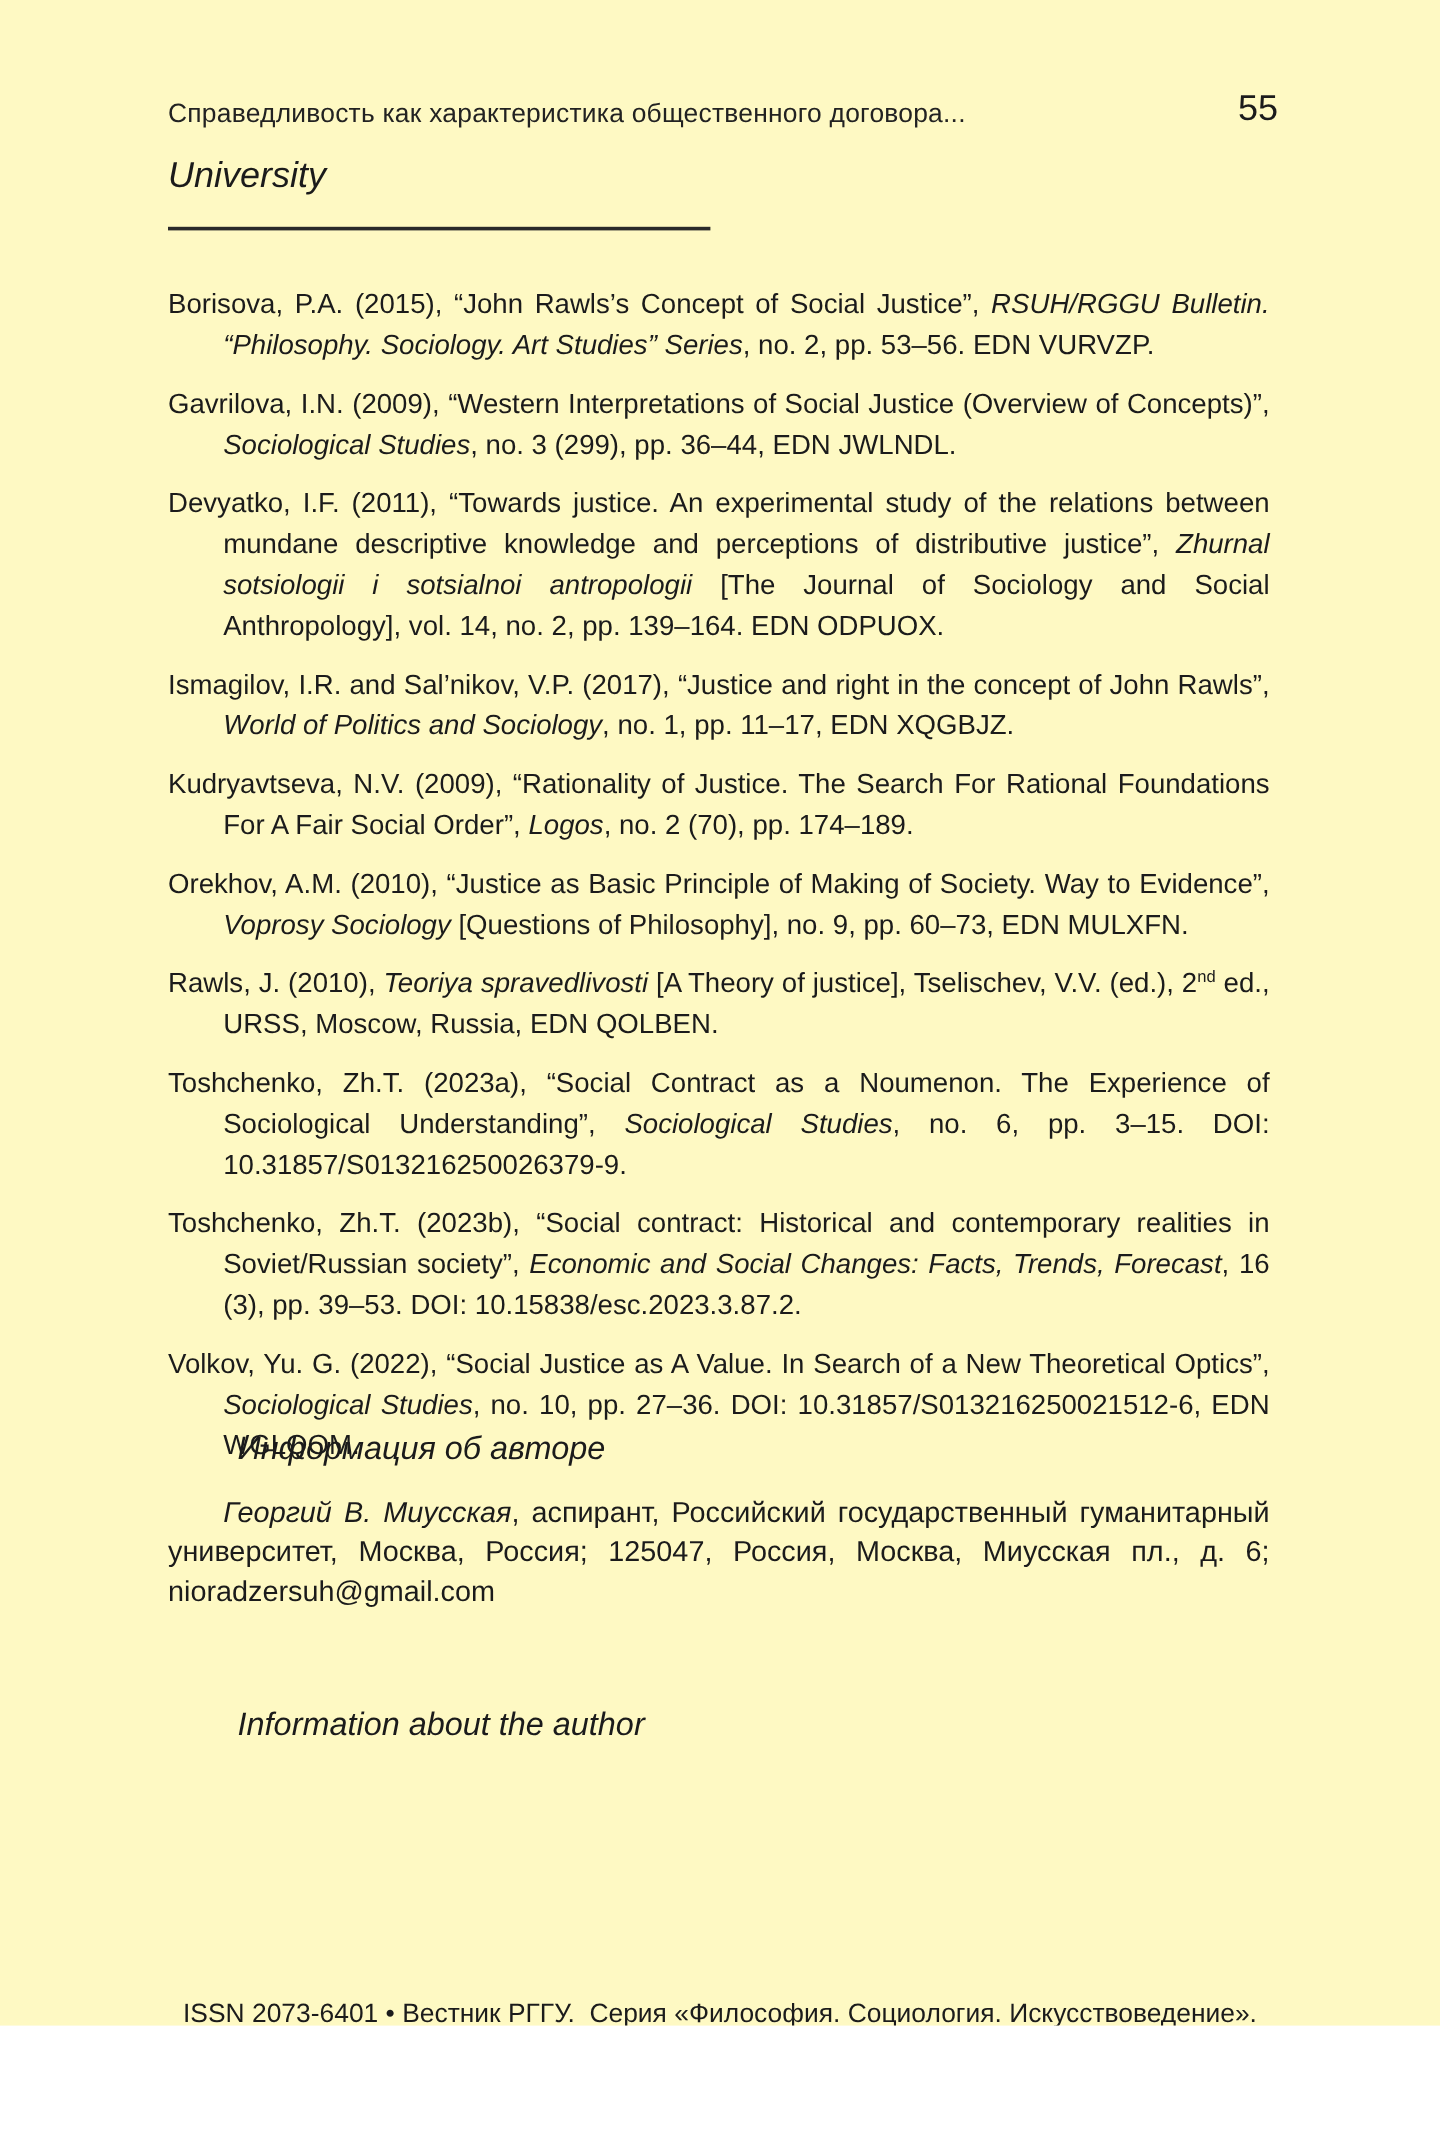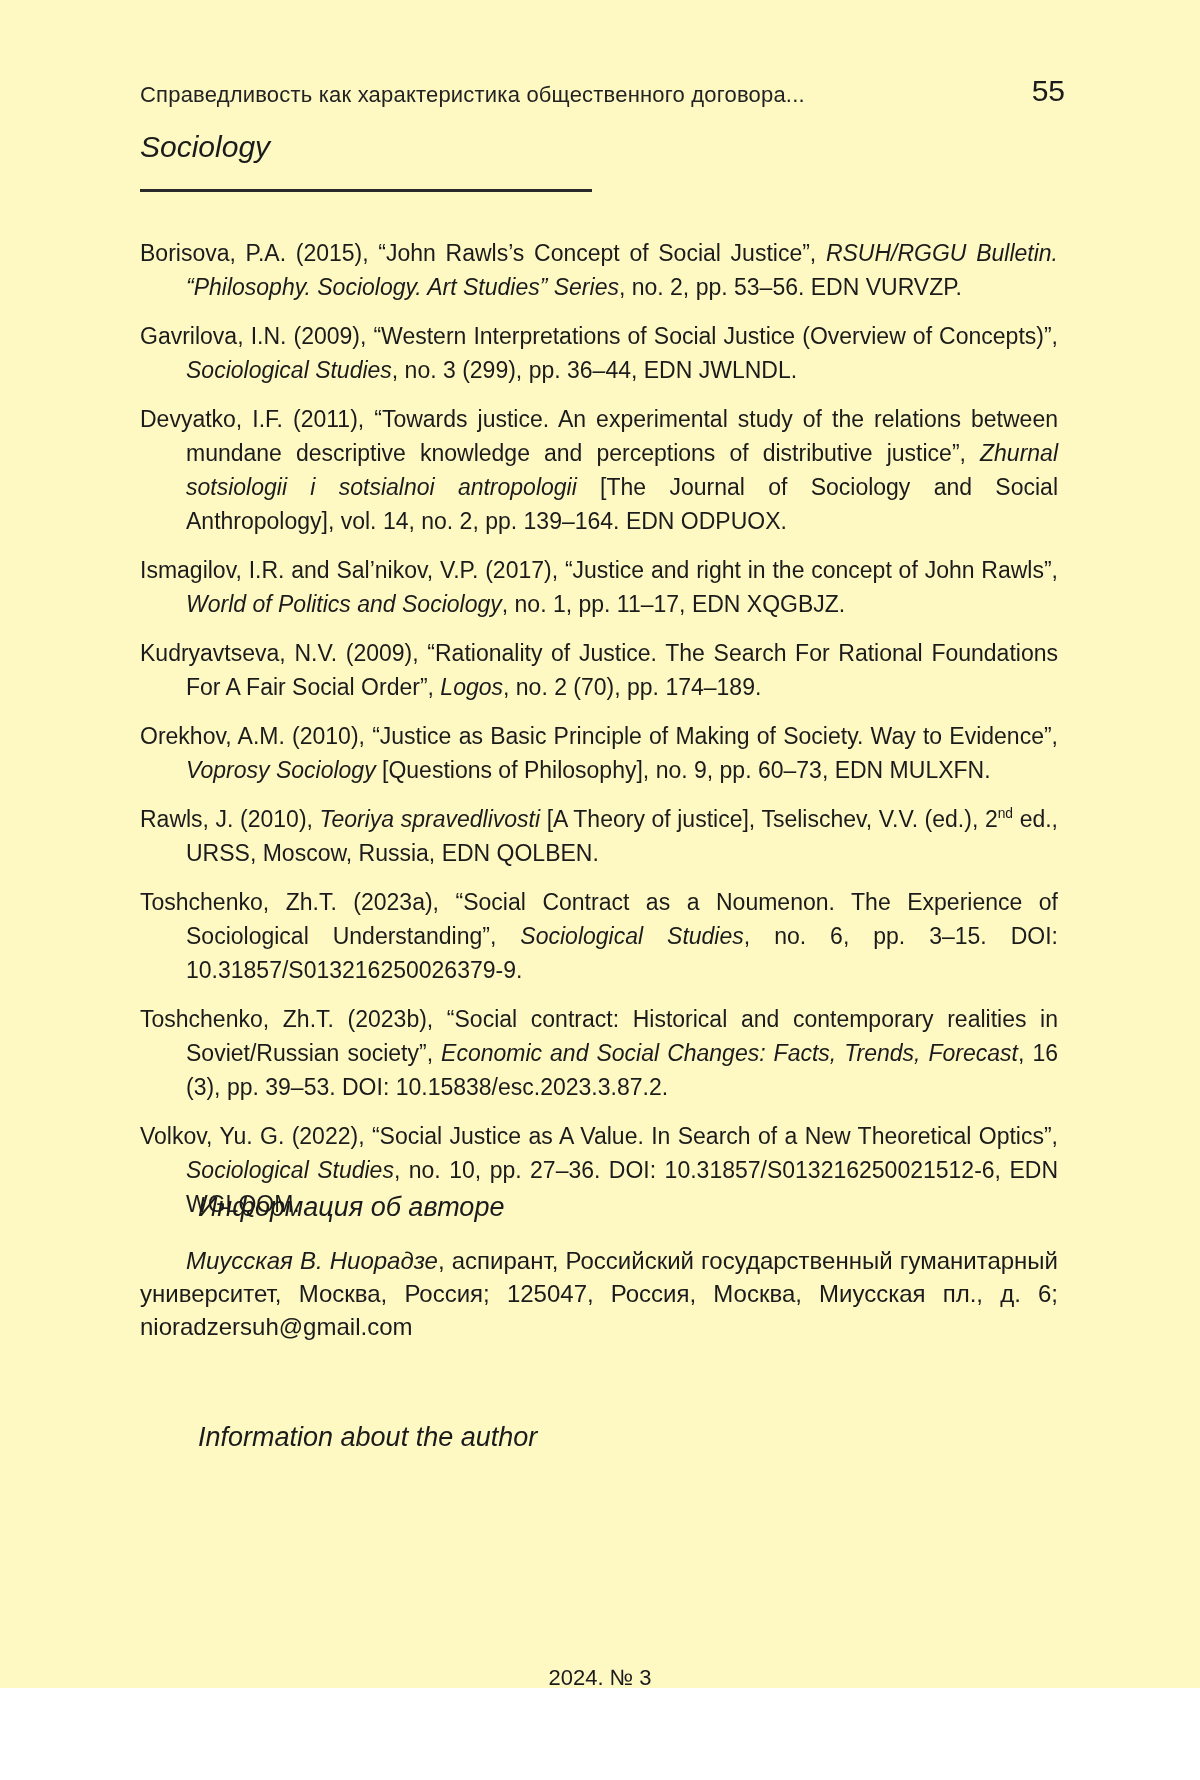--- a/index.html
+++ b/index.html
@@ -56,41 +56,42 @@
 </head>
 <body>
 
 <div class="page">
 
   <div class="running-head">
     <span class="running-title">Справедливость как характеристика общественного договора...</span>
     <span class="page-number">55</span>
   </div>
 
-  <h2 class="refs-heading">Sociology</h2>
+  <h2 class="refs-heading">University</h2>
 
   <div class="refs-rule"></div>
 
   <div class="refs">
       <div class="ref">Borisova, P.A. (2015), “John Rawls’s Concept of Social Justice”, <i>RSUH/RGGU Bulletin. “Philosophy. Sociology. Art Studies” Series</i>, no. 2, pp. 53–56. EDN VURVZP.</div>
       <div class="ref">Gavrilova, I.N. (2009), “Western Interpretations of Social Justice (Overview of Concepts)”, <i>Sociological Studies</i>, no. 3 (299), pp. 36–44, EDN JWLNDL.</div>
       <div class="ref">Devyatko, I.F. (2011), “Towards justice. An experimental study of the relations between mundane descriptive knowledge and perceptions of distributive justice”, <i>Zhurnal sotsiologii i sotsialnoi antropologii</i> [The Journal of Sociology and Social Anthropology], vol. 14, no. 2, pp. 139–164. EDN ODPUOX.</div>
       <div class="ref">Ismagilov, I.R. and Sal’nikov, V.P. (2017), “Justice and right in the concept of John Rawls”, <i>World of Politics and Sociology</i>, no. 1, pp. 11–17, EDN XQGBJZ.</div>
       <div class="ref">Kudryavtseva, N.V. (2009), “Rationality of Justice. The Search For Rational Foundations For A Fair Social Order”, <i>Logos</i>, no. 2 (70), pp. 174–189.</div>
       <div class="ref">Orekhov, A.M. (2010), “Justice as Basic Principle of Making of Society. Way to Evidence”, <i>Voprosy Sociology</i> [Questions of Philosophy], no. 9, pp. 60–73, EDN MULXFN.</div>
       <div class="ref">Rawls, J. (2010), <i>Teoriya spravedlivosti</i> [A Theory of justice], Tselischev, V.V. (ed.), 2<sup>nd</sup> ed., URSS, Moscow, Russia, EDN QOLBEN.</div>
       <div class="ref">Toshchenko, Zh.T. (2023a), “Social Contract as a Noumenon. The Experience of Sociological Understanding”, <i>Sociological Studies</i>, no. 6, pp. 3–15. DOI: 10.31857/S013216250026379-9.</div>
       <div class="ref">Toshchenko, Zh.T. (2023b), “Social contract: Historical and contemporary realities in Soviet/Russian society”, <i>Economic and Social Changes: Facts, Trends, Forecast</i>, 16 (3), pp. 39–53. DOI: 10.15838/esc.2023.3.87.2.</div>
       <div class="ref">Volkov, Yu. G. (2022), “Social Justice as A Value. In Search of a New Theoretical Optics”, <i>Sociological Studies</i>, no. 10, pp. 27–36. DOI: 10.31857/S013216250021512-6, EDN WGLQOM.</div>
     </div>
 
   <h3 class="section-heading h-ru">Информация об авторе</h3>
 
-  <p class="author-para p-ru"><i>Миусская В. Ниорадзе</i>, аспирант, Российский государственный гуманитарный университет, Москва, Россия; 125047, Россия, Москва, Миусская пл., д. 6; nioradzersuh@gmail.com</p>
+  <p class="author-para p-ru"><i>Георгий В. Миусская</i>, аспирант, Российский государственный гуманитарный университет, Москва, Россия; 125047, Россия, Москва, Миусская пл., д. 6; nioradzersuh@gmail.com</p>
 
   <h3 class="section-heading h-en">Information about the author</h3>
 
 
   <div class="page-footer">
+    <div>ISSN 2073-6401 • Вестник РГГУ.&nbsp; Серия «Философия. Социология. Искусствоведение».</div>
     <div>2024. № 3</div>
   </div>
 
 </div>
 
 </body></html>

